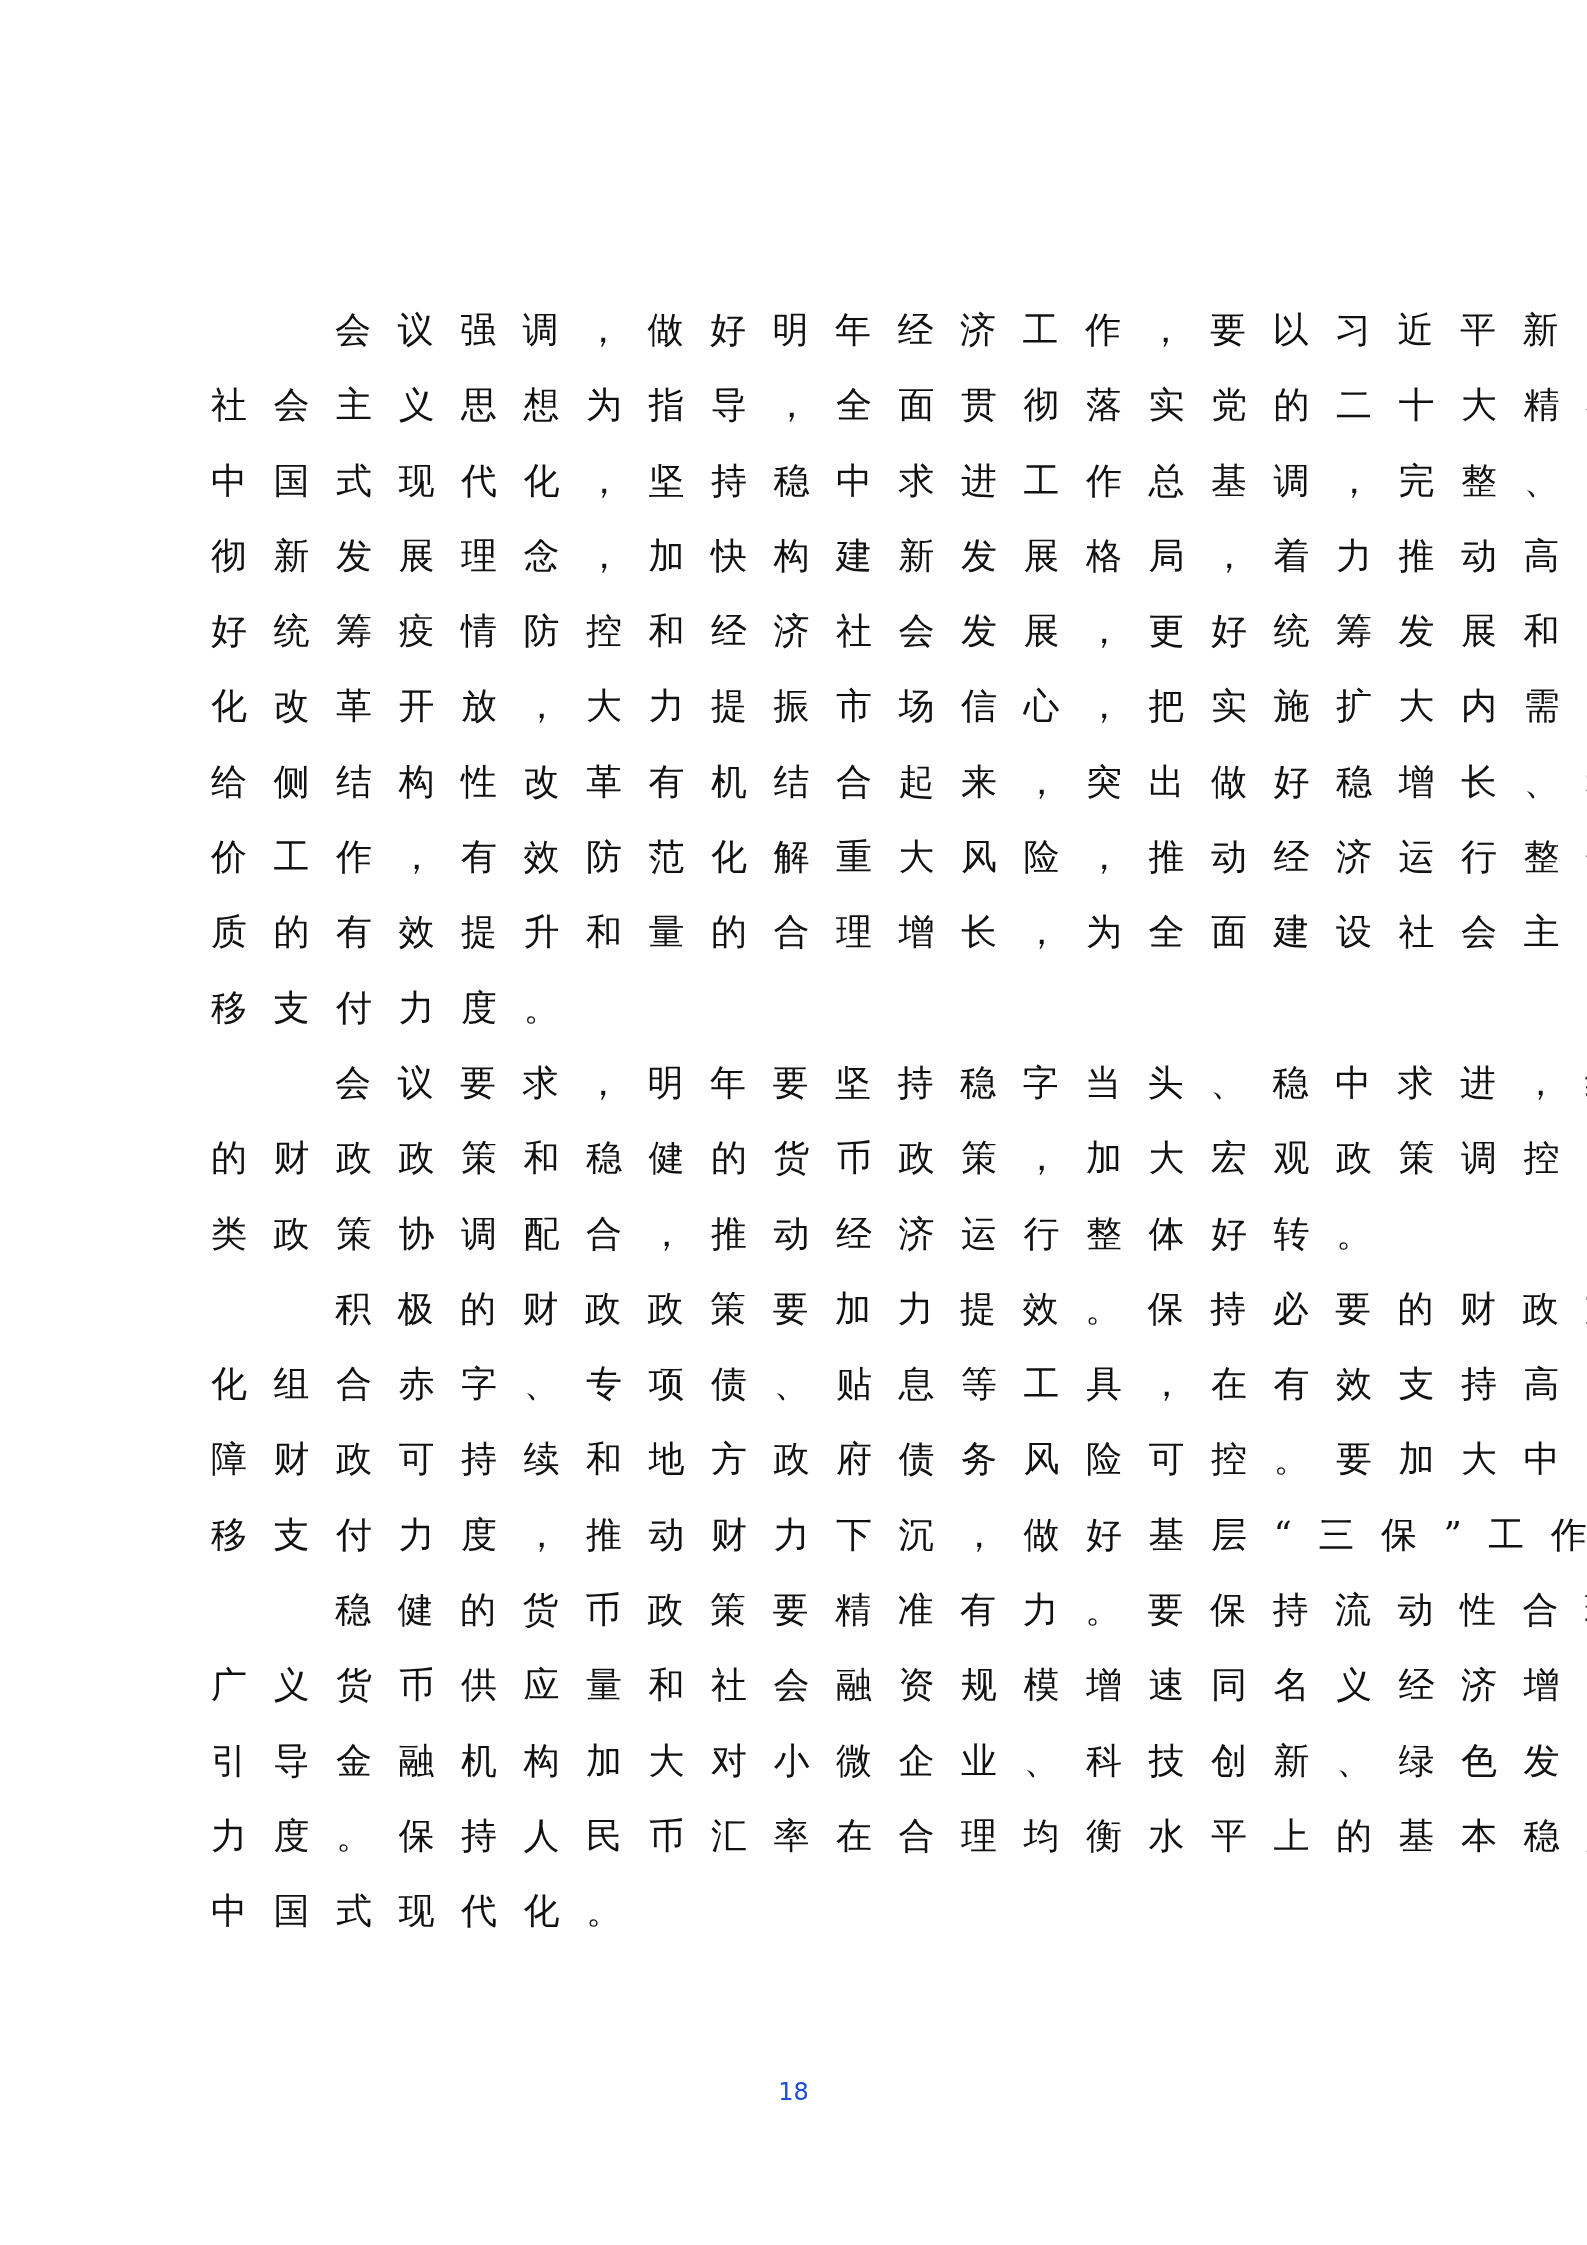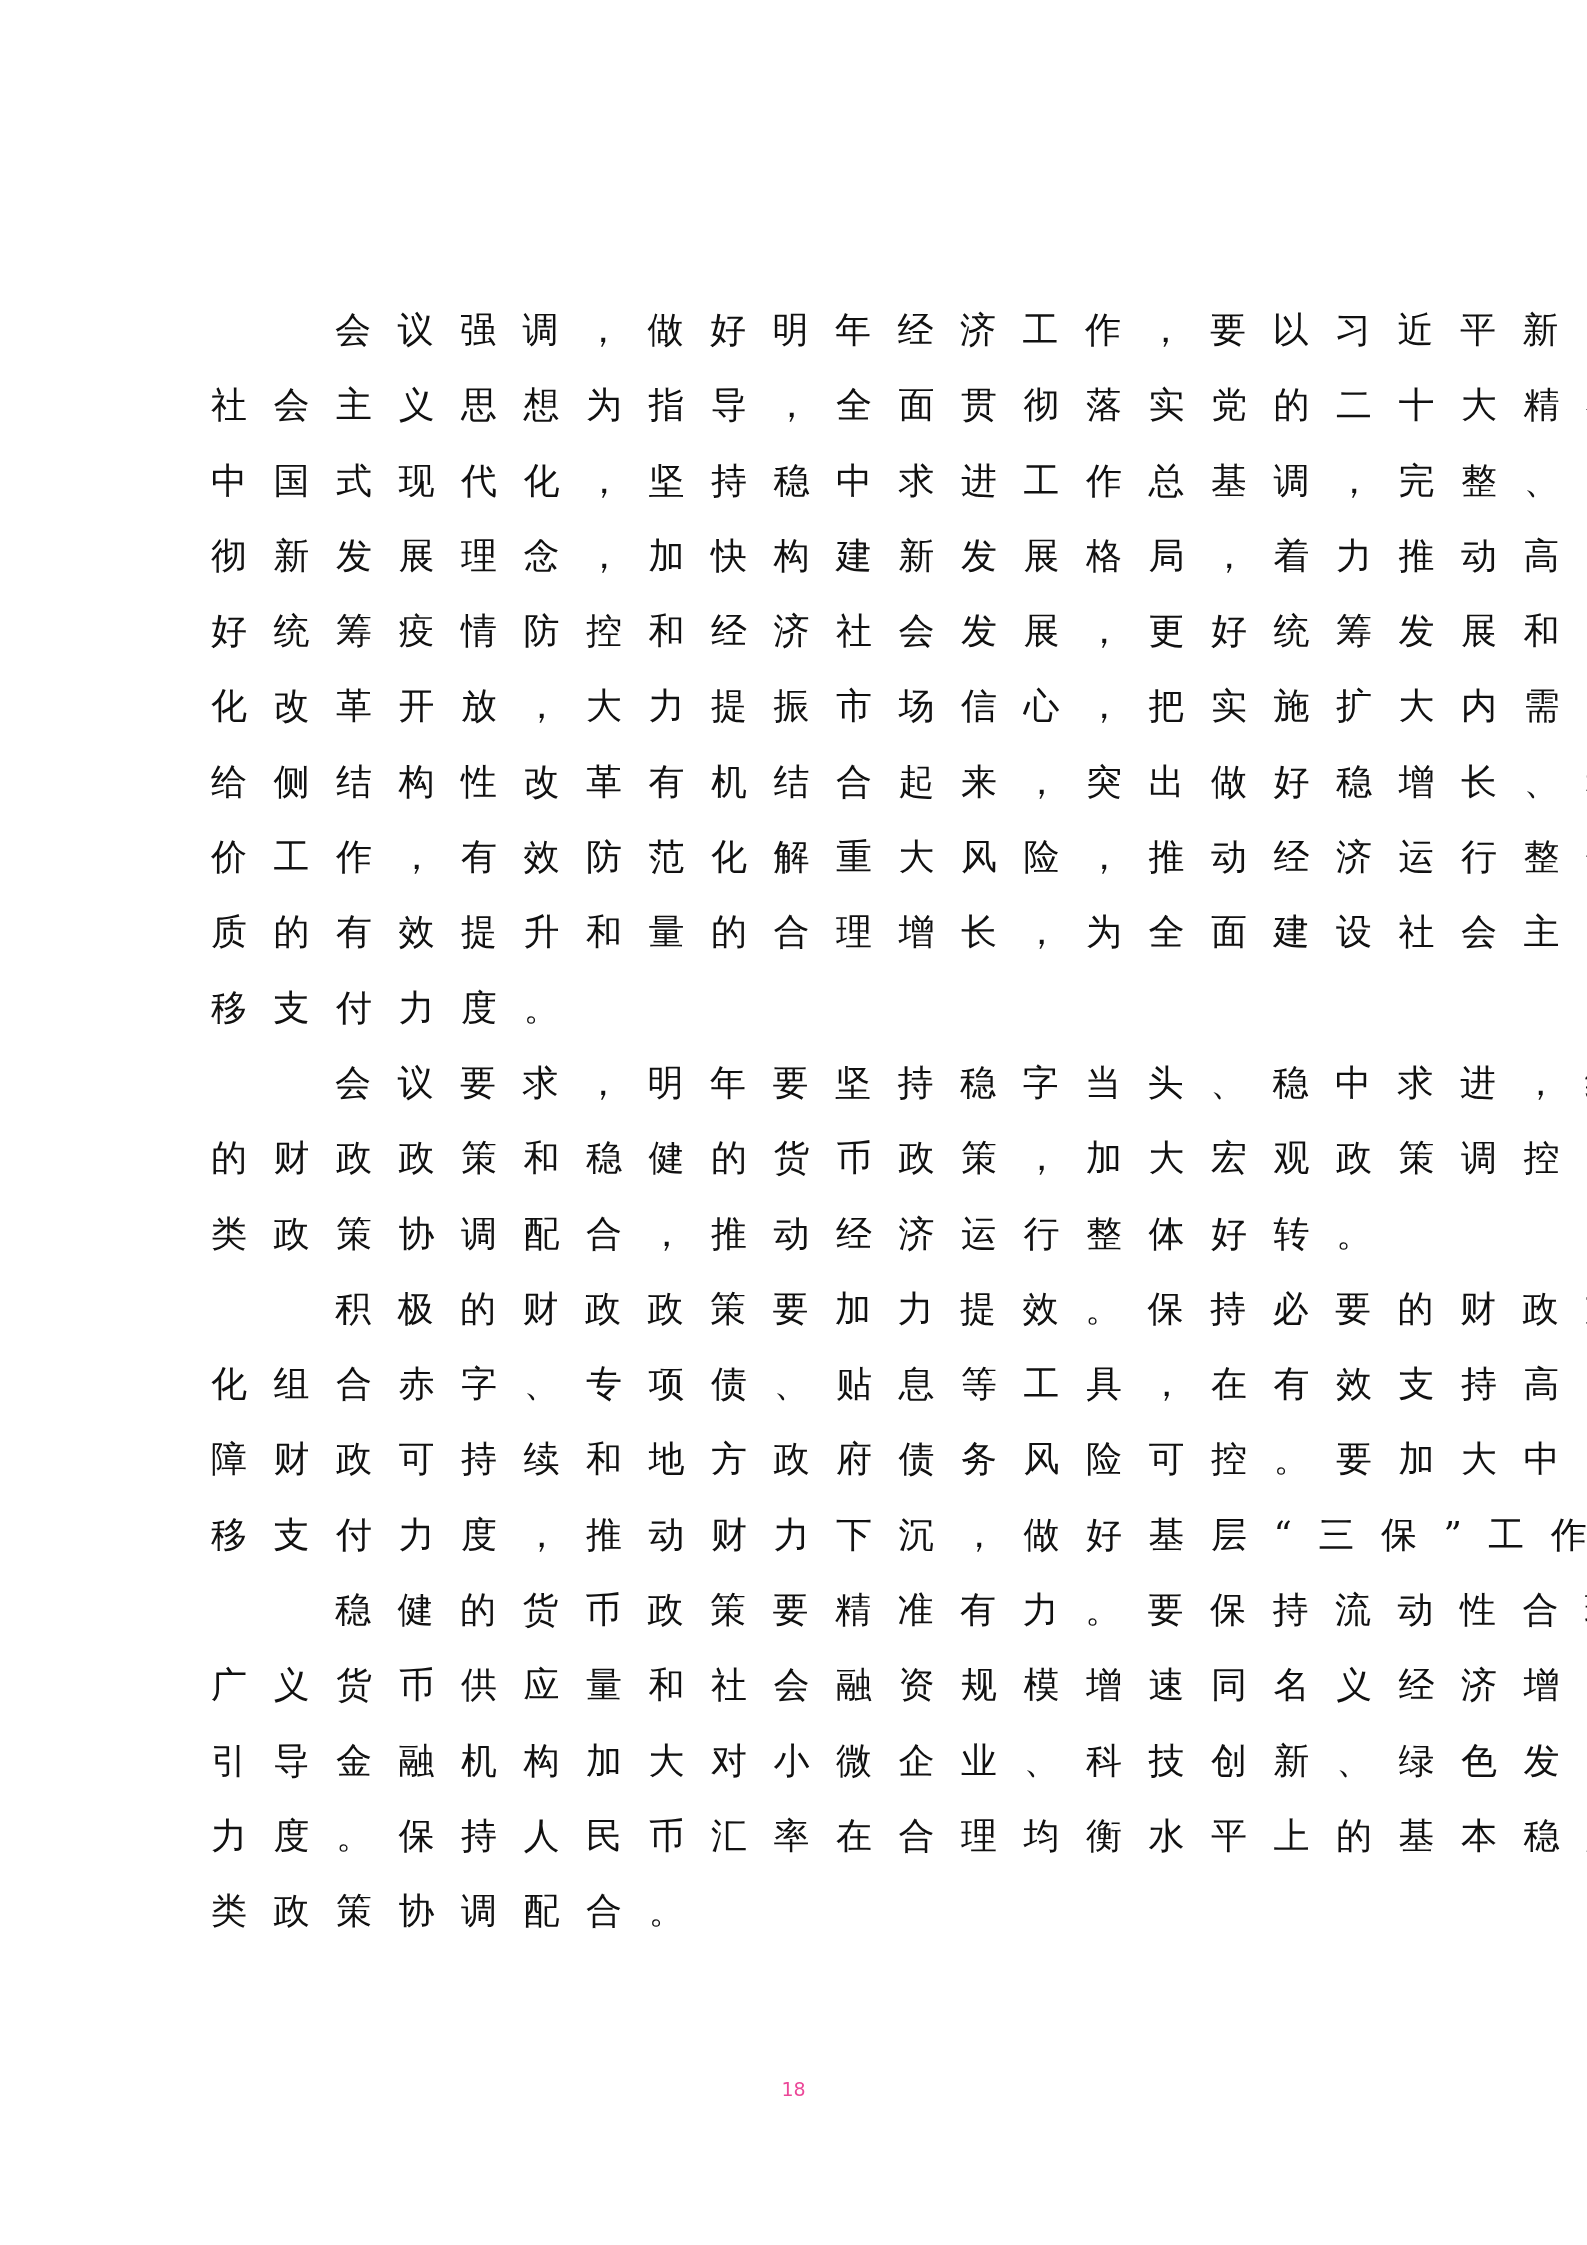--- a/index.html
+++ b/index.html
@@ -15,21 +15,21 @@
       height: 75.3px; line-height: 75.3px;
       white-space: nowrap;
       letter-spacing: 26.5px;
       display: block;
     }
     .line.indent { padding-left: 124px; }
     .page-number {
       position: absolute; left: 0; width: 1587px; top: 2078px;
       text-align: center;
       font-family: "DejaVu Sans", "Liberation Sans", sans-serif;
-      font-size: 19px; color: #ec4899;
+      font-size: 24px; color: #1d4ed8;
     }
   </style>
 </head>
 <body>
 
 <div class="page">
   <div class="body-text">
 
     <div>
       <span class="line indent">会议强调，做好明年经济工作，要以习近平新时代中国特色</span>
@@ -55,19 +55,19 @@
       <span class="line">化组合赤字、专项债、贴息等工具，在有效支持高质量发展中保</span>
       <span class="line">障财政可持续和地方政府债务风险可控。要加大中央对地方的转</span>
       <span class="line">移支付力度，推动财力下沉，做好基层“三保”工作。</span>
     </div>
 
     <div>
       <span class="line indent">稳健的货币政策要精准有力。要保持流动性合理充裕，保持</span>
       <span class="line">广义货币供应量和社会融资规模增速同名义经济增速基本匹配，</span>
       <span class="line">引导金融机构加大对小微企业、科技创新、绿色发展等领域支持</span>
       <span class="line">力度。保持人民币汇率在合理均衡水平上的基本稳定，强化金融</span>
-      <span class="line">类政策协调配合。</span>
+      <span class="line">中国式现代化。</span>
     </div>
 
   </div>
 
   <div class="page-number">18</div>
 </div>
 
 </body></html>

